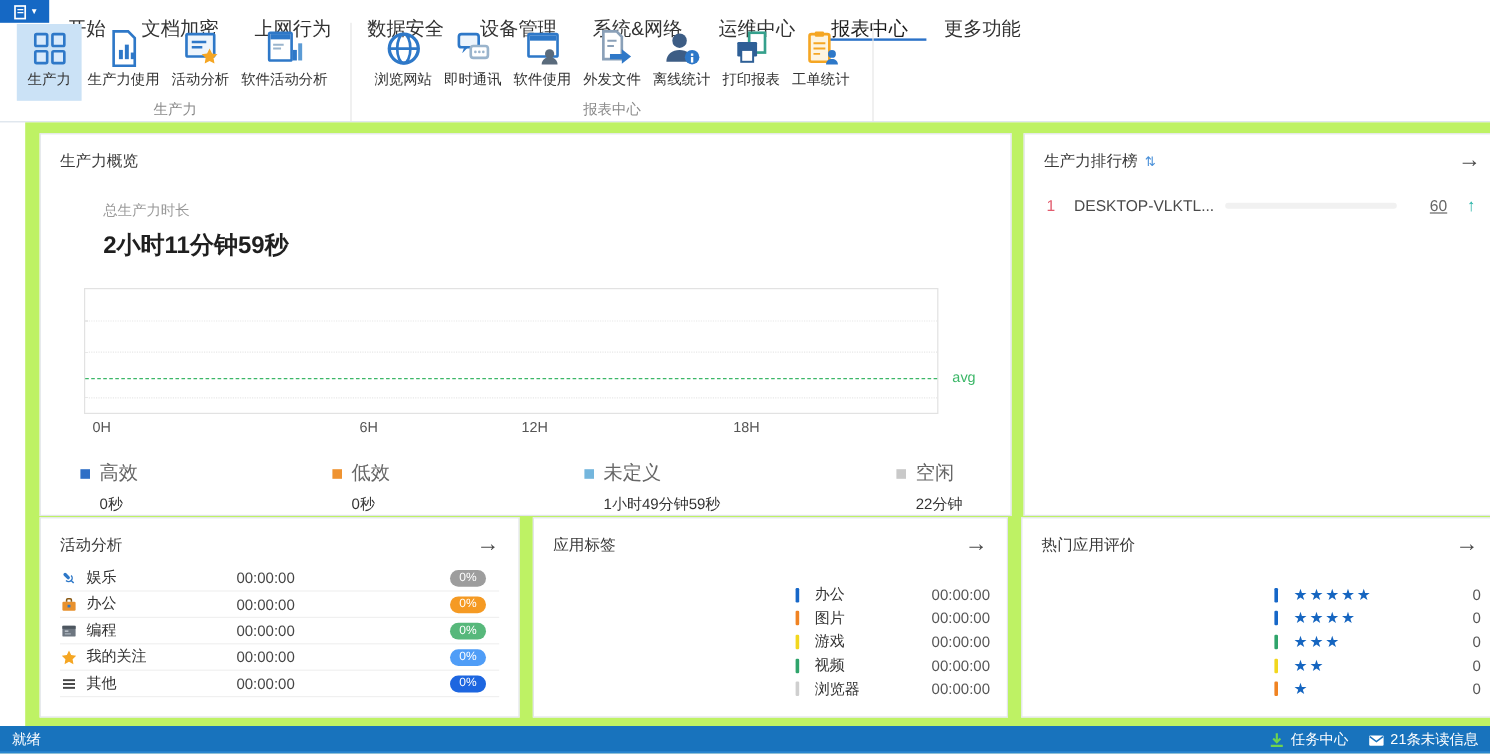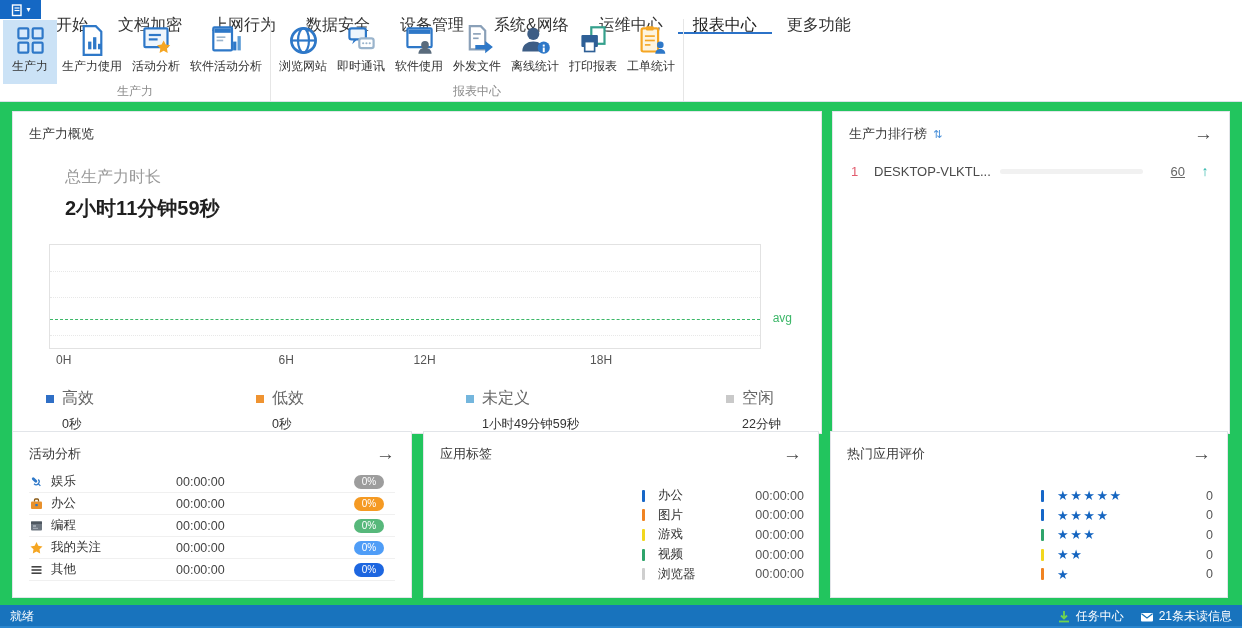--- a/index.html
+++ b/index.html
@@ -11,44 +11,44 @@
   .app-btn { width:41px; background:#1568c4; color:#fff; display:flex; align-items:center;
     justify-content:center; gap:2px; cursor:pointer; }
   .app-btn svg { width:13px; height:13px; }
   .app-caret { font-size:8px; line-height:1; }
   .tab { padding:16px 15px; font-size:16px; color:#333; line-height:17px;
     border-bottom:2px solid transparent; cursor:pointer; white-space:nowrap; }
   .tab.active { border-bottom-color:#2b72c8; color:#1a1a1a; }
 
   
   .ribbon { display:flex; background:#fff; border-bottom:1px solid #d9e2ea; height:83px; }
-  .rgroup { display:flex; flex-direction:column; border-right:1px solid #e6e6e6; padding:0 1px; }
+  .rgroup { display:flex; flex-direction:column; border-right:1px solid #e6e6e6; padding:0 12px; }
   .rgroup-items { display:flex; flex:1; align-items:stretch; padding:1px 2px 0 2px; }
   .tool-item { display:flex; flex-direction:column; align-items:center; justify-content:flex-start;
     min-width:54px; padding:4px 5px 1px; cursor:pointer; }
   .tool-item.selected { background:#cbe2f6; }
   .ticon { width:33px; height:33px; display:block; }
   .ticon svg { width:100%; height:100%; }
   .tlabel { font-size:12px; color:#333; margin-top:1px; white-space:nowrap; }
   .rgroup-label { text-align:center; font-size:12px; color:#8a8a8a; height:17px; line-height:15px; }
 
   
-  .content { background:#22c55e; height:503px; padding:9px 12px 7px; display:flex;
-    flex-direction:column; gap:7px; }
+  .content { background:#bef264; height:503px; padding:9px 12px 7px; display:flex;
+    flex-direction:column; gap:7px;margin-left:21px; }
   .row-top { display:grid; grid-template-columns:810px 398px; gap:10px; height:313px; }
   .row-bottom { display:grid; grid-template-columns:400px 396px 398px; gap:11px; flex:1; }
   .panel { background:#fff; border:1px solid #e2e5e9; position:relative; }
   .panel-header { display:flex; justify-content:space-between; align-items:center;
     padding:13px 16px 0 16px; }
   .panel-title { font-size:13px; color:#3a3a3a; }
   .arrow-btn { font-size:19px; color:#4a4a4a; line-height:14px; cursor:pointer; }
   .sort-ic { color:#4a90d9; font-size:11px; margin-left:6px; }
 
   
-  .total-label { margin:24px 0 0 52px; font-size:16px; color:#9a9a9a; }
+  .total-label { margin:24px 0 0 52px; font-size:12px; color:#9a9a9a; }
   .total-value { margin:7px 0 0 52px; font-size:20px; font-weight:bold; color:#1f1f1f; }
   .chart-wrap { margin:22px 60px 0 36px; height:105px; border:1px solid #e2e2e2;
     position:relative; background:#fff; }
   .gridline { position:absolute; left:0; right:0; border-top:1px dotted #e8e8e8; }
   .avg-line { position:absolute; left:0; right:0; border-top:1px dashed #3cb768; }
   .avg-label { position:absolute; right:-32px; font-size:12px; color:#3cb768; }
   .x-axis { margin:4px 60px 0 36px; height:15px; position:relative; }
   .xtick { position:absolute; font-size:12px; color:#555; }
   .legend { margin:20px 40px 0 33px; display:flex; }
   .leg-item:nth-child(1),.leg-item:nth-child(2) { flex:0 0 210px; }

